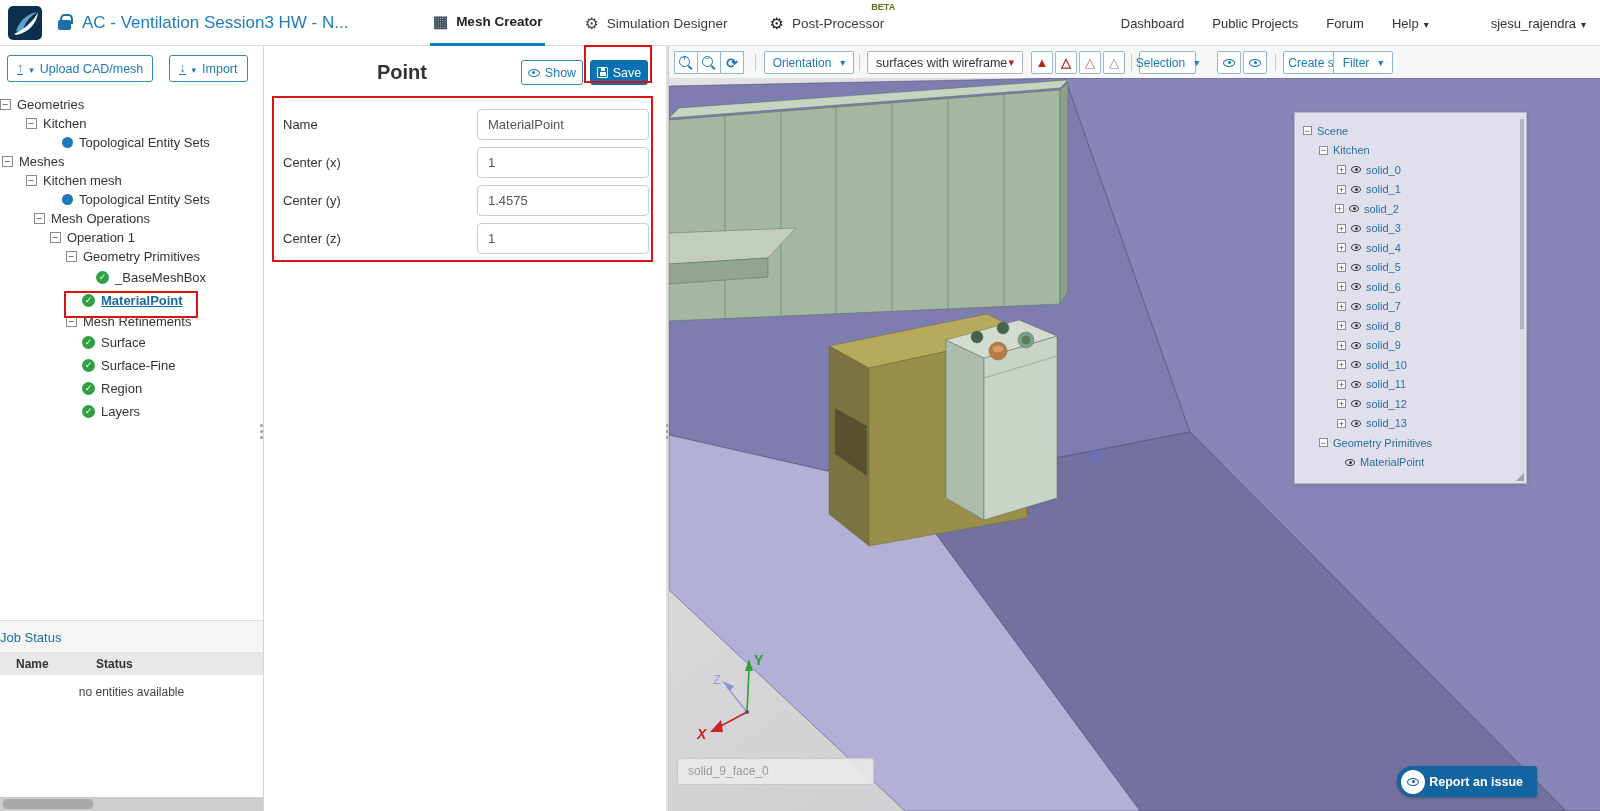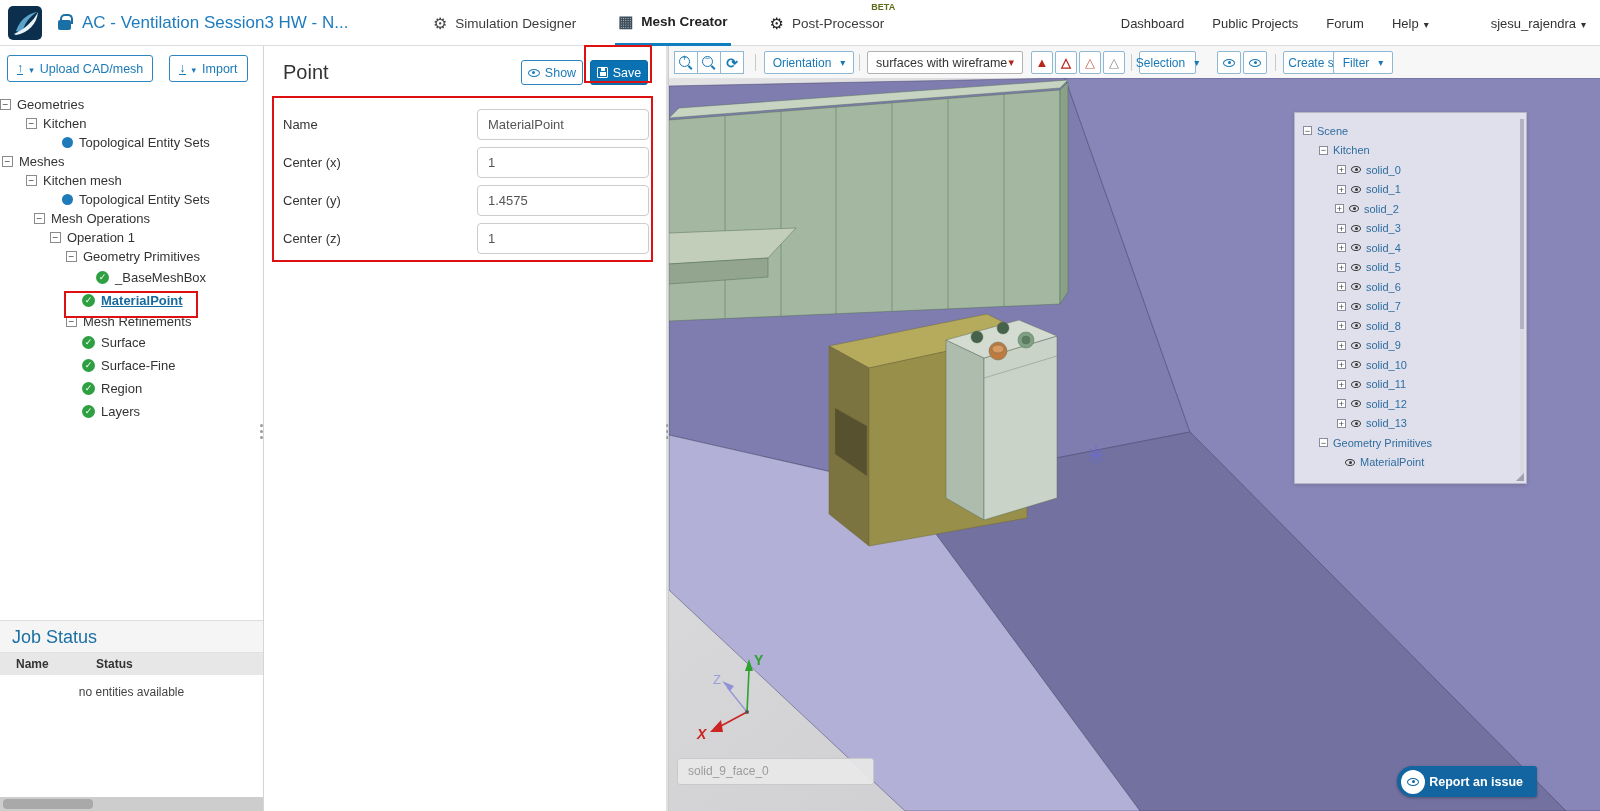--- a/index.html
+++ b/index.html
@@ -41,33 +41,33 @@
   .tl { white-space:nowrap; }
   .exp { width:11px; height:11px; border:1px solid #8a8a8a; background:#fff; flex:none; position:relative; }
   .exp.minus::before { content:'\2212'; position:absolute; left:0; top:-2px; width:9px; text-align:center; font-size:10px; color:#444; line-height:13px;}
   .bdot { width:11px; height:11px; border-radius:50%; background:#1e7ab8; flex:none; }
   .check { width:13px; height:13px; border-radius:50%; background:#2fa042; flex:none; position:relative; }
   .check::before { content:'\2713'; position:absolute; left:0; top:0; width:13px; text-align:center; font-size:9px; color:#fff; line-height:13px; }
   .mp-label { color:#176a9e; font-weight:bold; text-decoration:underline; }
 
   .job-status { position:absolute; left:0; bottom:16px; width:263px; }
   .js-title { height:33px; line-height:33px; background:#f5f5f5; border-top:1px solid #ddd; border-bottom:1px solid #e2e2e2;
-              color:#1a6fa5; font-size:18px; padding-left:12px; }
+              color:#1a6fa5; font-size:13px; padding-left:0; }
   .js-head { height:22px; background:#e7e7e7; display:flex; font-size:12px; font-weight:bold; color:#333; align-items:center; }
   .js-head .c1 { padding-left:16px; width:96px; }
   .js-empty { text-align:center; font-size:12px; color:#444; padding-top:10px; height:120px; background:#fff; }
   .sb-hscroll { position:absolute; left:0; bottom:0; width:263px; height:14px; background:#cdcdcd; }
   .sb-hscroll .thumb { position:absolute; left:3px; top:2px; width:90px; height:10px; background:#a9a9a9; border-radius:4px; }
   .vgrip { position:absolute; width:5px; height:34px; display:flex; flex-direction:column; gap:3px; align-items:center; justify-content:center; cursor:col-resize;}
   .vgrip i { width:3px; height:3px; border-radius:50%; background:#9a9a9a; }
 
   
   .panel { position:absolute; left:265px; top:46px; width:403px; height:765px; background:#fff; border-right:2px solid #e0e0e0; }
   .panel-head { display:flex; align-items:center; padding:14px 18px 0 18px; }
-  .panel-title { font-size:20px; color:#333; font-weight:400; flex:1; }
+  .panel-title { font-size:20px; color:#333; font-weight:700; flex:1;text-align:center; }
   .btn-show { width:62px; height:25px; gap:5px; justify-content:center; }
   .btn-save { display:flex; align-items:center; justify-content:center; gap:5px; width:58px; height:25px; margin-left:7px;
               background:#0a72b2; border:1px solid #0a6aa6; border-radius:3px; color:#fff; font-size:12.5px; cursor:pointer; }
   .eye { display:inline-block; width:12px; height:8px; border:1px solid currentColor; border-radius:50%; position:relative; flex:none;}
   .eye::after { content:''; position:absolute; left:50%; top:50%; width:3px; height:3px; margin:-1.5px 0 0 -1.5px; background:currentColor; border-radius:50%; }
   .floppy { position:relative; width:11px; height:11px; border:1px solid #fff; border-radius:1px; flex:none; }
   .floppy::before { content:''; position:absolute; top:0; left:3px; width:4px; height:3px; background:#fff; }
   .floppy::after  { content:''; position:absolute; bottom:1px; left:2px; width:6px; height:4px; background:#fff; }
   .form { padding:24px 0 0 18px; }
   .frow { display:flex; align-items:center; margin-bottom:7px; }
@@ -131,27 +131,27 @@
   <div class="header">
     <svg class="logo" viewBox="0 0 34 34">
       <rect width="34" height="34" rx="5" fill="#0d2f4e"></rect>
       <path d="M8 25 C13 11 23 7 29 6 C21 11 16 18 14 27 Z" fill="#5ba3c9"></path>
       <path d="M6 28 C15 24 26 15 30 6 C29 18 20 27 8 29 Z" fill="#e8f2f7"></path>
     </svg>
     <span class="lock"></span>
     <span class="proj-title">AC - Ventilation Session3 HW - N...</span>
 
     <div class="tabs">
+      <div class="tab active">
+        <span class="grid-icon"></span>
+        <span>Mesh Creator</span>
+      </div>
       <div class="tab">
         <span class="gear-icon"></span>
         <span>Simulation Designer</span>
-      </div>
-      <div class="tab active">
-        <span class="grid-icon"></span>
-        <span>Mesh Creator</span>
       </div>
       <div class="tab">
         <span class="pp-icon"></span>
         <span>Post-Processor</span>
         <span class="beta">BETA</span>
       </div>
     </div>
 
     <div class="nav">
       <span class="navitem">Dashboard</span>

